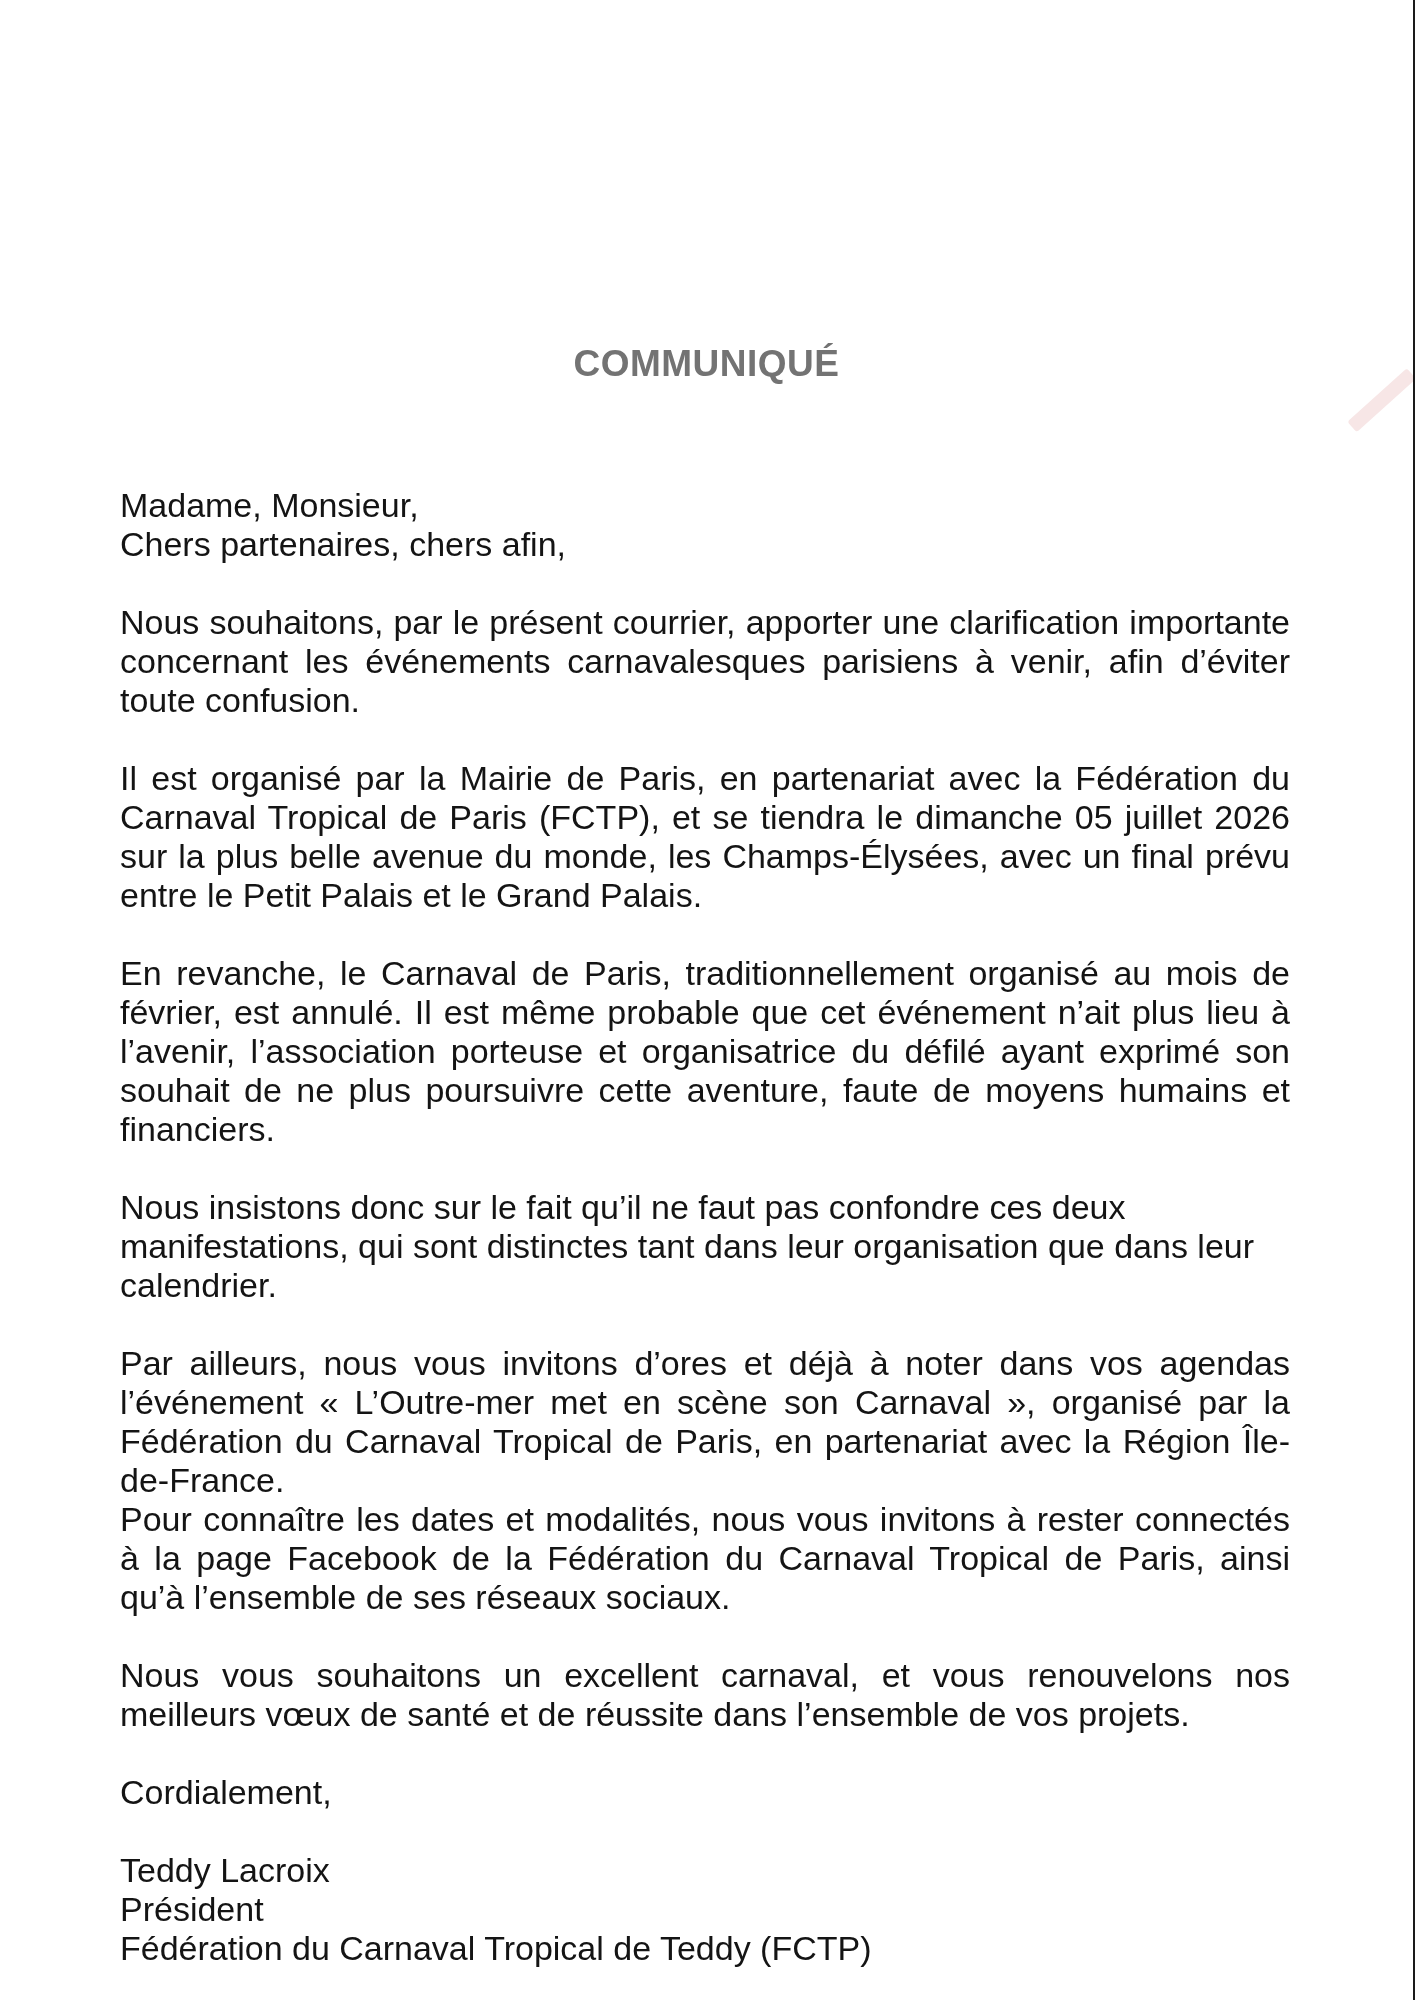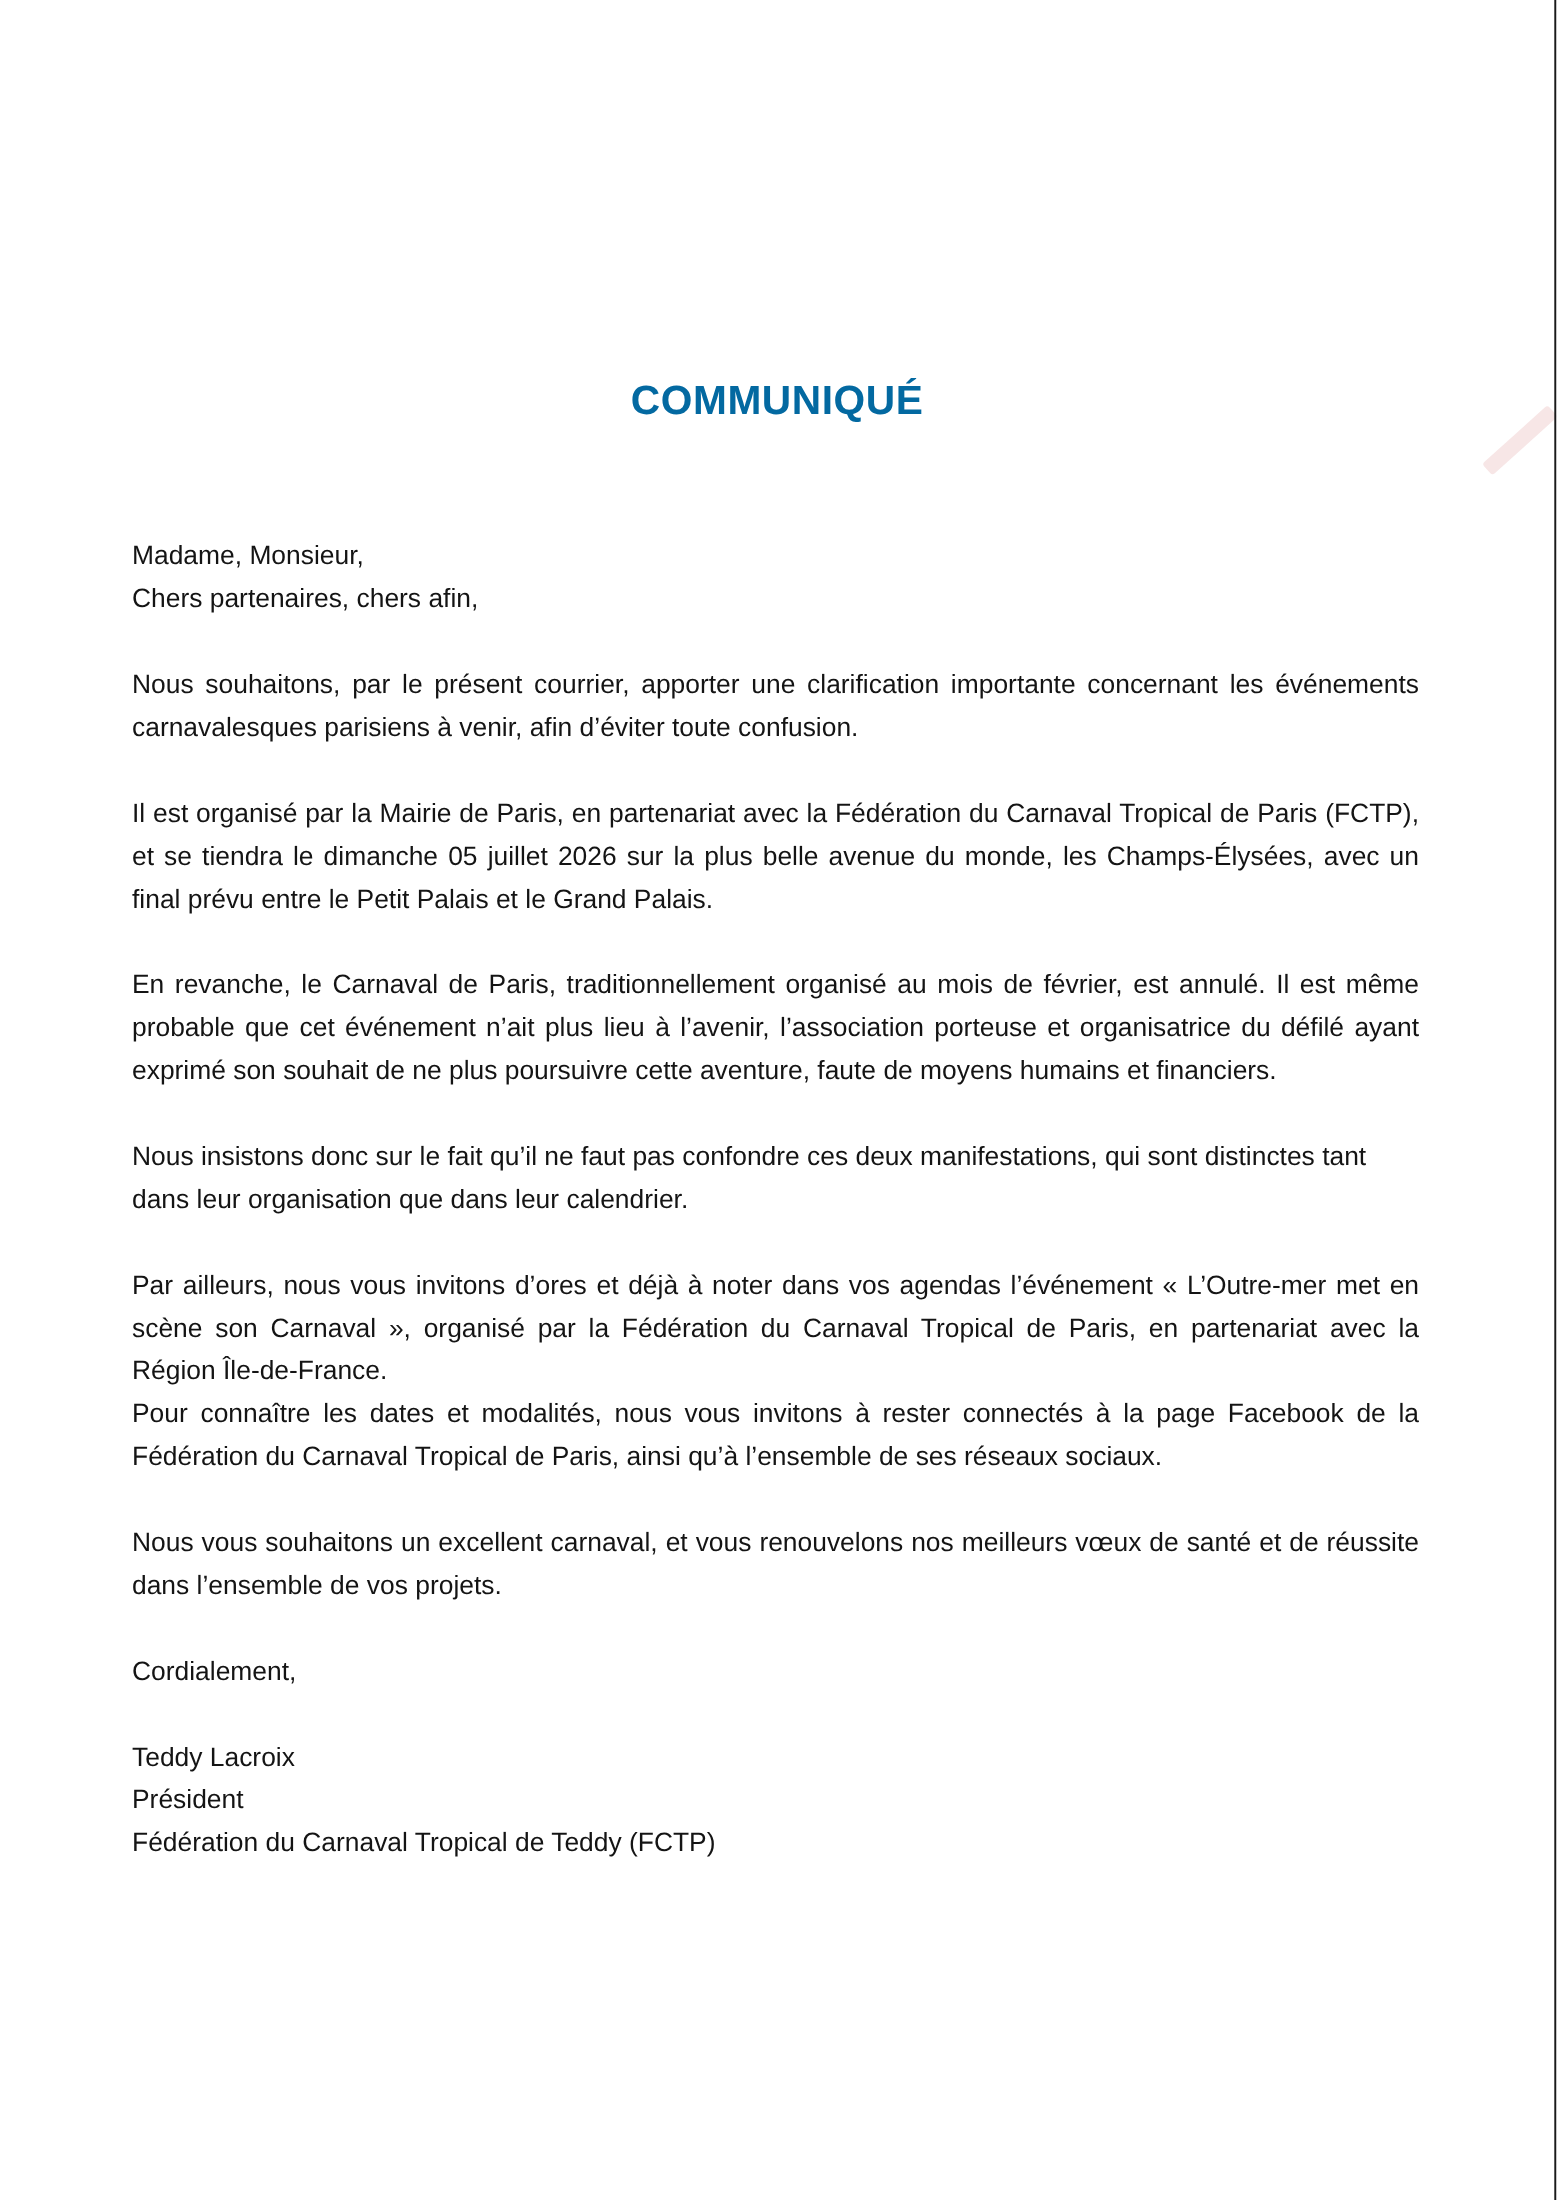--- a/index.html
+++ b/index.html
@@ -43,28 +43,28 @@
     }
     .title {
       position: absolute;
       left: 0;
       width: 1413px;
       top: 343px;
       text-align: center;
       font-weight: bold;
       font-size: 37px;
       letter-spacing: 0.5px;
-      color: #0369a1;
+      color: #737373;
     }
     .body-text {
       position: absolute;
       left: 120px;
       width: 1170px;
       top: 486px;
-      font-size: 24px;
+      font-size: 34px;
       line-height: 39px;
       color: #141414;
     }
     .para {
       margin: 0 0 39px 0;
     }
     .justify {
       text-align: justify;
     }
     .line {

